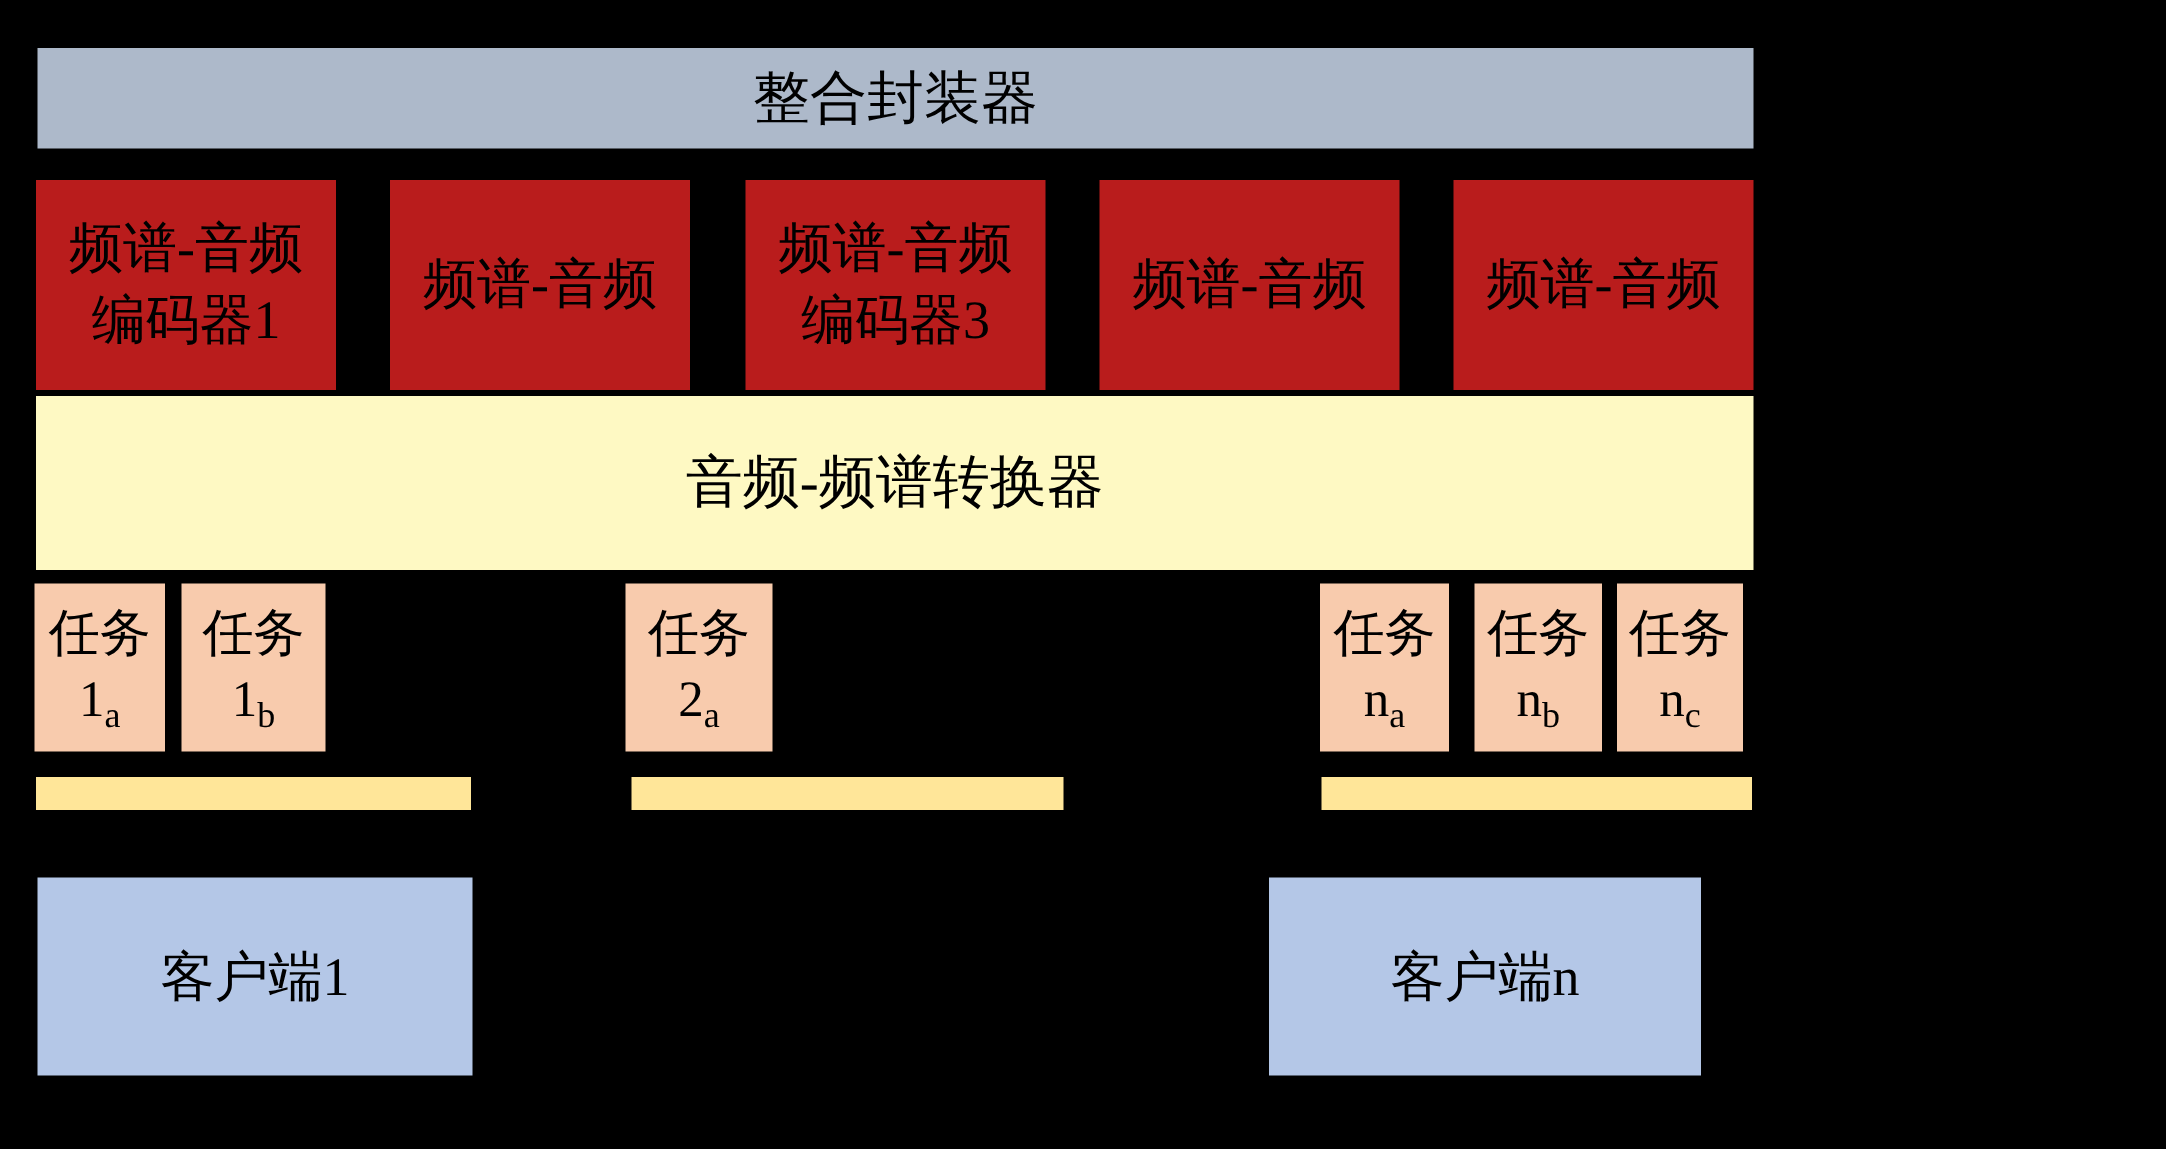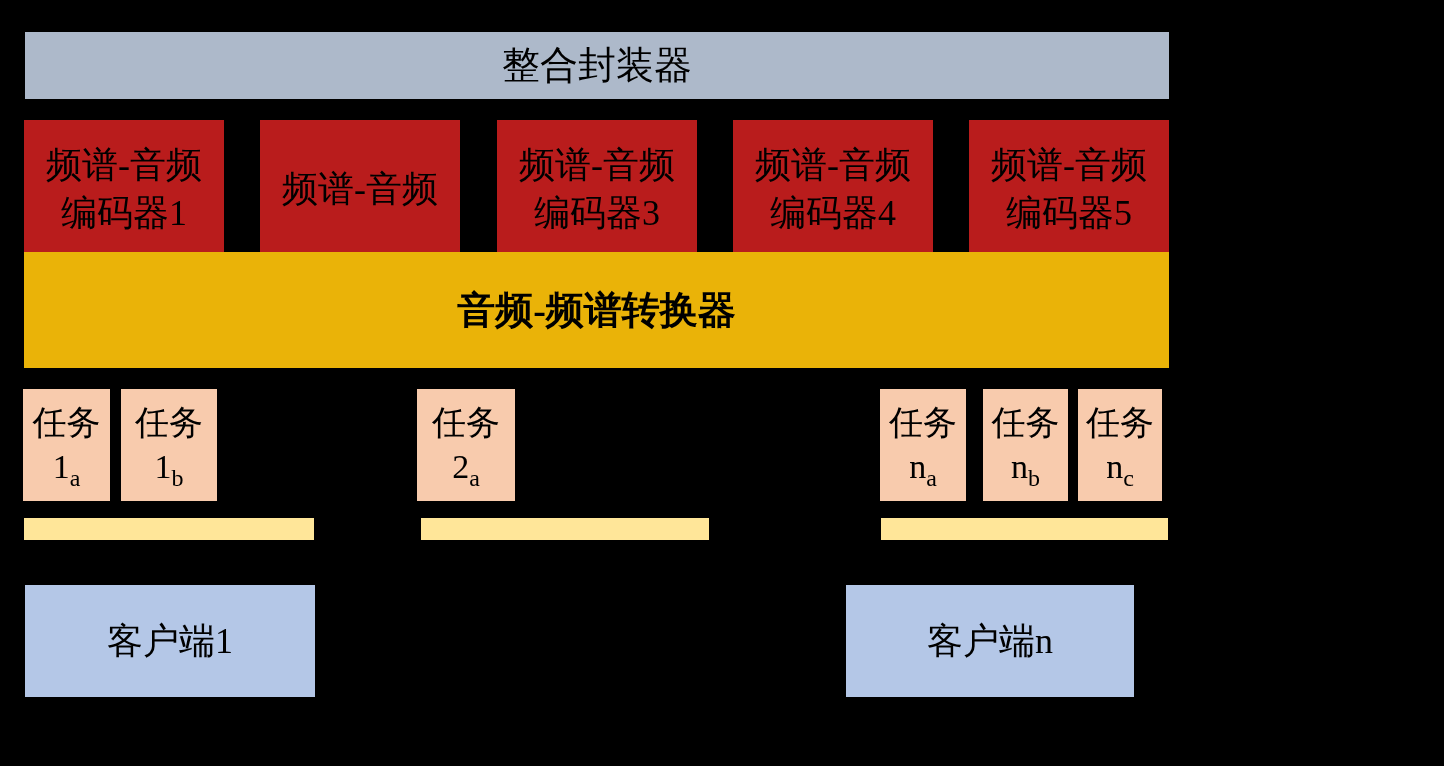--- a/index.html
+++ b/index.html
@@ -27,44 +27,43 @@
     background: #ADB9CA;
     font-size: 38px;
   }
   .enc {
     top: 104px; height: 140px; width: 200px;
     background: #b91c1c;
     font-size: 36px;
     line-height: 1.32;
   }
   .conv {
-    left: 24px; top: 236px; width: 1145px; height: 116px;
-    background: #eab308;
+    left: 24px; top: 248px; width: 1145px; height: 116px;
+    background: #fef9c3;
     font-size: 38px;
     line-height: 1.22;
-    font-weight: bold;
   }
   .task {
     top: 373px; height: 112px;
     background: #F8CBAD;
     font-size: 34px;
     line-height: 1.3;
     text-align: right;
   }
   .task sub {
     font-size: 24px;
     line-height: 0;
   }
   .conn {
     position: absolute;
     top: 518px; height: 22px;
     background: #FFE699;
   }
   .client {
-    top: 569px; height: 112px;
+    top: 569px; height: 132px;
     background: #B4C7E7;
     font-size: 36px;
   }
 </style>
 </head>
 <body>
 
 <div id="canvas">
 
   <div class="box wrapper-bar">
@@ -77,25 +76,23 @@
   </div>
   <div class="box enc" style="left:260px;">
     <span>频谱-音频</span>
   </div>
   <div class="box enc" style="left:497px;">
     <span>频谱-音频</span>
     <span>编码器3</span>
   </div>
   <div class="box enc" style="left:733px;">
     <span>频谱-音频</span>
-    <span>编码器4</span>
   </div>
   <div class="box enc" style="left:969px;">
     <span>频谱-音频</span>
-    <span>编码器5</span>
   </div>
 
   <div class="box conv">
     <span>音频-频谱转换器</span>
   </div>
 
   <div class="box task" style="left:23px;width:87px;">
     <span>任务</span>
     <span><span>1</span><sub>a</sub></span>
   </div>

